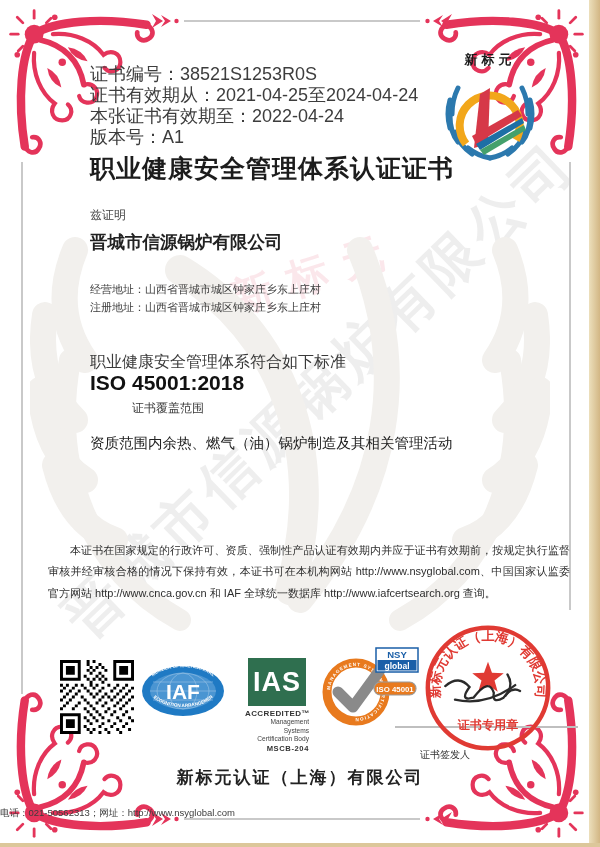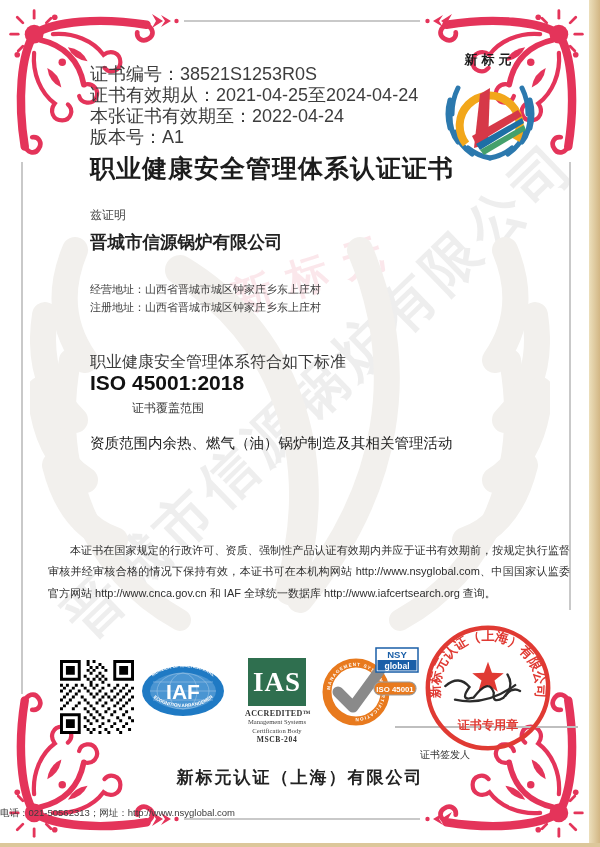--- a/index.html
+++ b/index.html
@@ -32,21 +32,21 @@
   .addr{left:90px;top:281px;font-size:11px;line-height:17.5px;color:#3d3d3d;z-index:2;}
   .std-lead{left:90px;top:352px;font-size:16px;color:#3a3a3a;z-index:2;}
   .std-code{left:90px;top:371px;font-size:21px;font-weight:700;color:#111;z-index:2;}
   .scope-lead{left:90px;top:400px;font-size:12px;color:#3a3a3a;z-index:2;margin-left:42px;}
   .scope-text{left:90px;top:434px;font-size:14.5px;color:#222;z-index:2;}
   .statement{left:48px;top:540px;width:522px;font-size:11px;line-height:21.4px;
     text-align:justify;text-indent:2em;color:#2e2e2e;z-index:2;}
   
   .qr{left:60px;top:660px;z-index:2;}
   .iaf{left:141px;top:665px;z-index:2;}
-  .ias{left:245px;top:658px;width:64px;text-align:center;z-index:2;font-family:Liberation Serif, serif;}
+  .ias{left:245px;top:658px;width:64px;text-align:right;z-index:2;}
   .ias-box{width:58px;height:48px;background:#2f6f4f;color:#fff;font-weight:700;font-size:27px;
     display:flex;align-items:center;justify-content:center;margin:0 auto;letter-spacing:1px;}
   .ias-l1{font-size:8px;font-weight:700;color:#333;margin-top:3px;letter-spacing:.4px;}
   .ias-l2{font-size:6.6px;color:#444;line-height:8.5px;}
   .ias-l4{font-size:7.6px;font-weight:700;color:#333;letter-spacing:.6px;}
   .nsy{left:316px;top:646px;z-index:2;}
   .sig-line{left:395px;top:726px;width:183px;height:2px;background:#bfbfbf;z-index:2;}
   .seal{left:420px;top:620px;z-index:3;}
   .signer{left:420px;top:748px;width:136px;font-size:10px;color:#333;z-index:2;}
   

